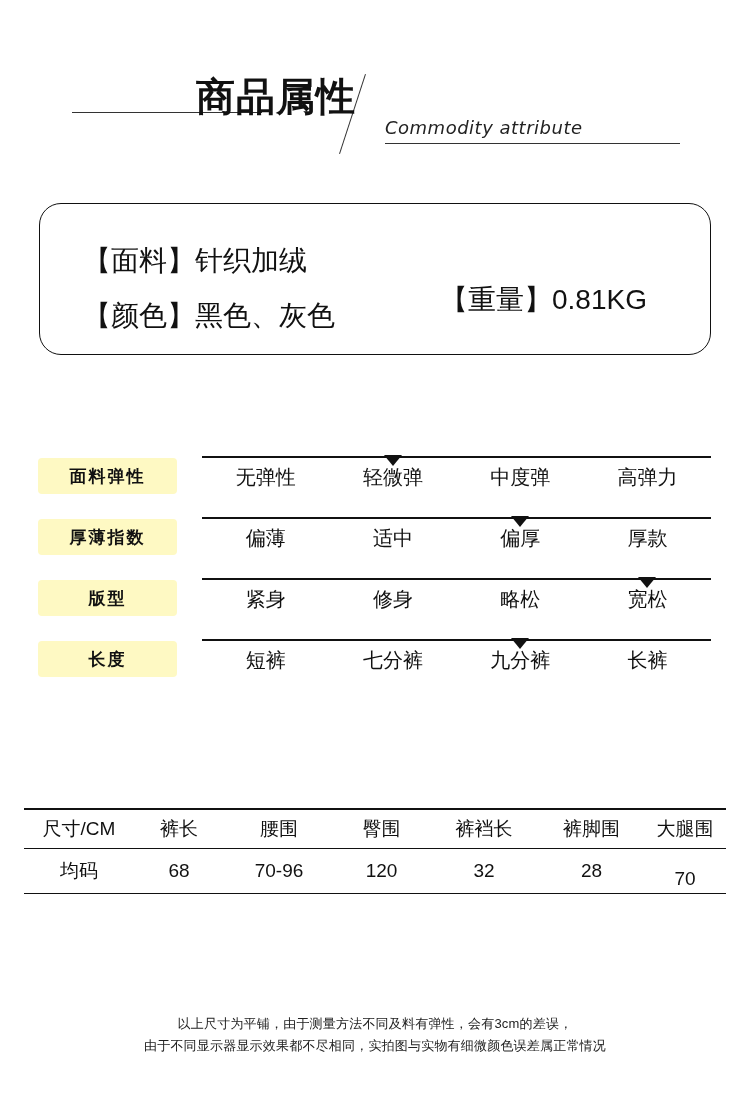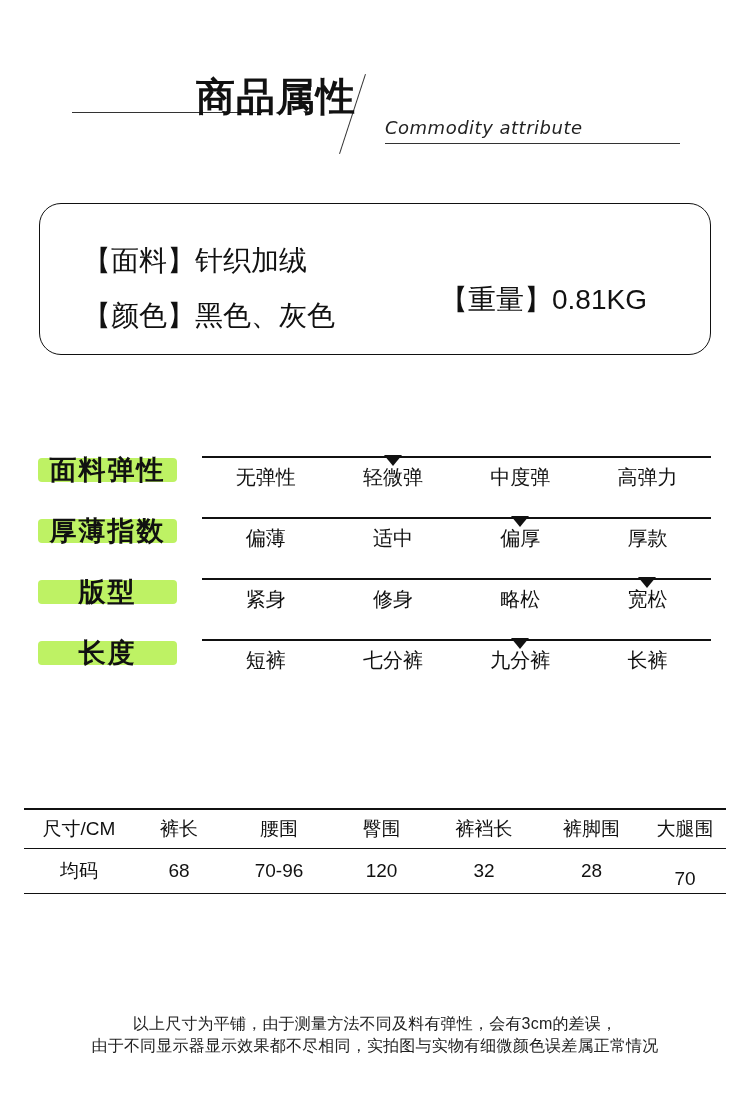--- a/index.html
+++ b/index.html
@@ -97,24 +97,24 @@
   }
   .scale-row {
     position: relative;
     height: 61px;
   }
   .scale-label {
     position: absolute;
     left: 38px;
     top: 8px;
     width: 139px;
-    height: 24px;
-    background: #bef264;
+    height: 36px;
+    background: #fef9c3;
     border-radius: 4px;
-    font-size: 27px;
+    font-size: 17px;
     font-weight: bold;
     color: #111;
     display: flex;
     align-items: center;
     justify-content: center;
     letter-spacing: 2px;
   }
   .scale-track {
     position: absolute;
     left: 202px;
@@ -186,21 +186,21 @@
 
   
   .notes {
     position: absolute;
     left: 0;
     top: 1013px;
     width: 750px;
     text-align: center;
   }
   .note {
-    font-size: 16px;
+    font-size: 13px;
     color: #222;
     line-height: 22px;
     letter-spacing: 0.2px;
   }
 </style>
 </head>
 <body>
 
 <div class="header">
   <div class="rule-left"></div>

